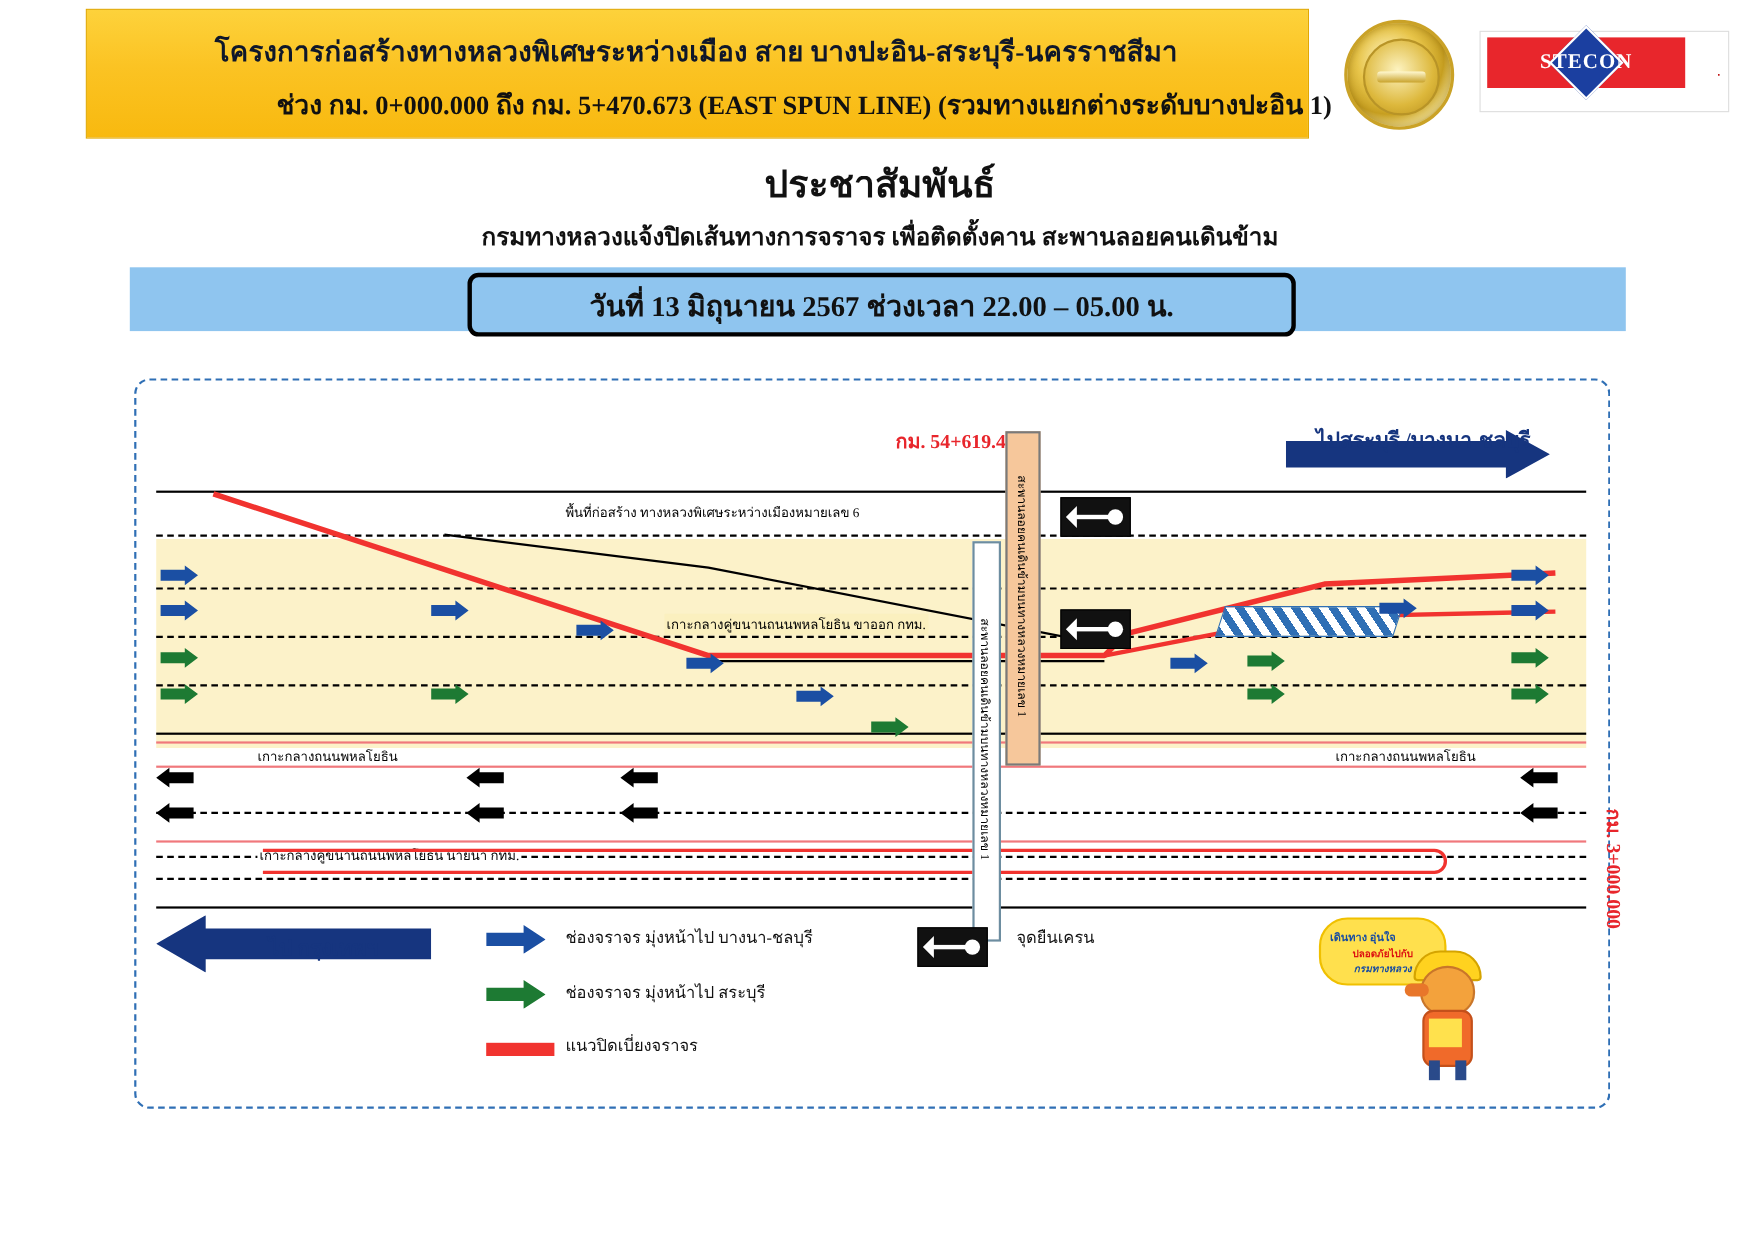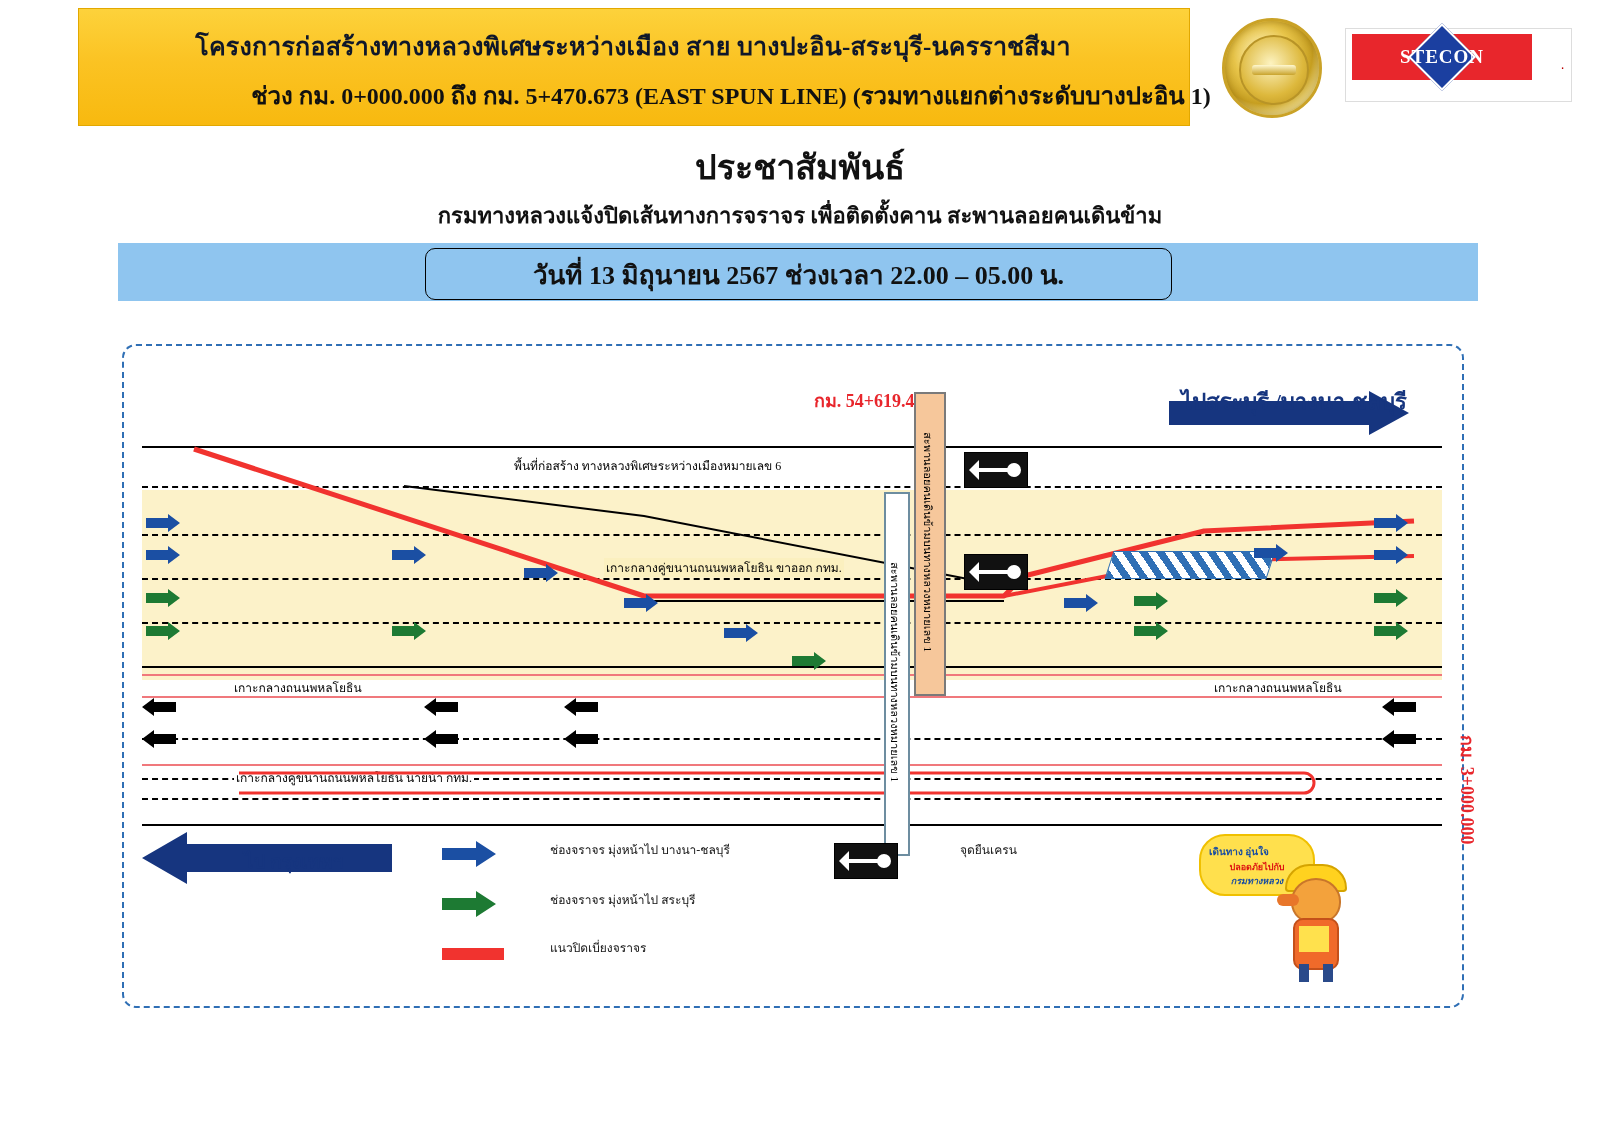--- a/index.html
+++ b/index.html
@@ -77,21 +77,21 @@
     font-family:"Liberation Serif", serif;
   }
 
   
   .date-band{
     position:absolute;left:118px;top:243px;width:1360px;height:58px;
     background:#8fc5ef;
   }
   .date-box{
     position:absolute;left:425px;top:248px;width:745px;height:50px;
-    border:1px solid #000000;border-radius:10px;
+    border:4px solid #000000;border-radius:10px;
     background:#8fc5ef;
     display:flex;align-items:center;justify-content:center;
   }
   .date-text{font-size:26px;font-weight:bold;color:#111;font-family:"Liberation Serif", serif;}
 
   
   .diagram{
     position:absolute;left:122px;top:344px;width:1338px;height:660px;
     border:2px dashed #2f6fb5;border-radius:14px;background:#ffffff;
   }
@@ -112,21 +112,21 @@
 
   
   .big-arrow-right{
     position:absolute;left:1045px;top:45px;width:240px;height:44px;
   }
   .big-arrow-left{
     position:absolute;left:18px;top:486px;width:250px;height:52px;
   }
   .arrow-label-right{
     position:absolute;left:1040px;top:38px;width:260px;text-align:center;
-    font-size:22px;font-weight:bold;color:#16357f;font-family:"Liberation Serif", serif;
+    font-size:19px;font-weight:bold;color:#16357f;font-family:"Liberation Serif", serif;
   }
   .arrow-label-left{
     position:absolute;left:120px;top:500px;font-size:19px;font-weight:bold;color:#16357f;
     font-family:"Liberation Serif", serif;
   }
 
   
   .km-label{
     position:absolute;left:690px;top:40px;font-size:18px;font-weight:bold;color:#e8262c;
     font-family:"Liberation Serif", serif;
@@ -161,21 +161,21 @@
 
   
   .crane{
     position:absolute;width:62px;height:34px;background:#111;border:1px solid #000;
   }
   .crane .bar{position:absolute;left:8px;top:15px;width:38px;height:4px;background:#fff;}
   .crane .dot{position:absolute;left:42px;top:10px;width:14px;height:14px;border-radius:50%;background:#fff;}
   .crane .tri{position:absolute;left:4px;top:7px;width:0;height:0;border-top:10px solid transparent;border-bottom:10px solid transparent;border-right:10px solid #fff;}
 
   
-  .legend-row{position:absolute;font-size:12px;color:#111;font-family:"Liberation Serif", serif;margin-left:36px;}
+  .legend-row{position:absolute;font-size:15px;color:#111;font-family:"Liberation Serif", serif;}
   .legend-arrow{position:absolute;width:54px;height:26px;}
   .legend-redbar{position:absolute;width:62px;height:12px;background:#f1332f;}
 
   
   .mascot{position:absolute;left:1075px;top:488px;width:160px;height:150px;}
   .bubble{
     position:absolute;left:0;top:0;width:112px;height:58px;border-radius:26px;
     background:#ffe04d;border:2px solid #f0c000;
   }
   .bubble-t1{position:absolute;left:8px;top:8px;width:96px;font-size:10px;color:#1a4ea1;font-weight:bold;font-family:"Liberation Serif", serif;}

